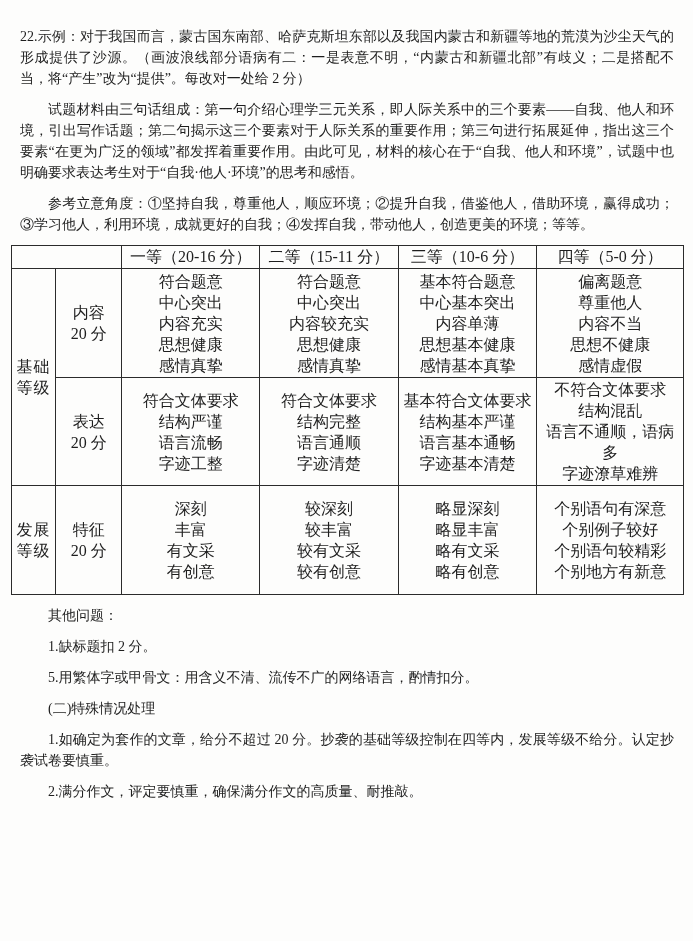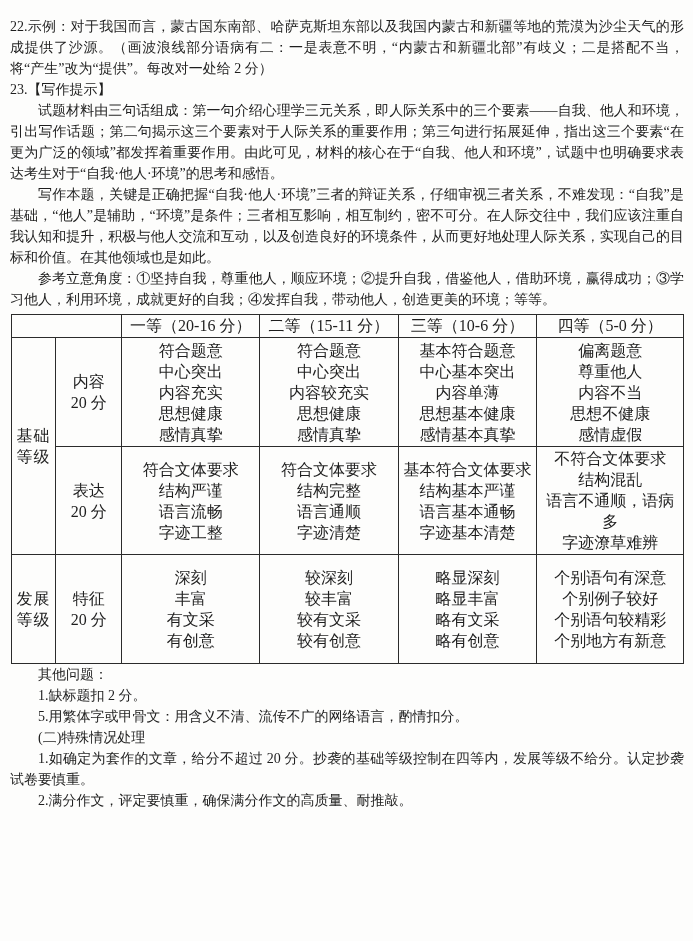--- a/index.html
+++ b/index.html
@@ -8,21 +8,21 @@
     width:693px; height:941px;
     box-sizing:border-box;
     padding:16px 9px 0 10px;
     background:#fdfdfc;
     font-family:"Liberation Serif","DejaVu Serif",serif;
     font-size:14px;
     line-height:21px;
     color:#1e1e1e;
     overflow:hidden;
   }
-  p { margin:0; text-align:justify; }
+  p { margin:10px; text-align:justify; }
   .indent { text-indent:2em; }
   table.rubric {
     width:673px;
     border-collapse:collapse;
     table-layout:fixed;
     margin:4px 0 0 1px;
     font-size:16px;
   }
   table.rubric th, table.rubric td {
     border:1px solid #2b2b2b;
@@ -38,23 +38,21 @@
   tr.row-express td { height:104px; }
   tr.row-feature td { height:106px; }
   .grp { letter-spacing:1px; }
 </style>
 </head>
 <body>
 
 <div class="page">
 
   <p>22.示例：对于我国而言，蒙古国东南部、哈萨克斯坦东部以及我国内蒙古和新疆等地的荒漠为沙尘天气的形成提供了沙源。（画波浪线部分语病有二：一是表意不明，“内蒙古和新疆北部”有歧义；二是搭配不当，将“产生”改为“提供”。每改对一处给 2 分）</p>
-  <p>23.【写作提示】</p>
   <p class="indent">试题材料由三句话组成：第一句介绍心理学三元关系，即人际关系中的三个要素——自我、他人和环境，引出写作话题；第二句揭示这三个要素对于人际关系的重要作用；第三句进行拓展延伸，指出这三个要素“在更为广泛的领域”都发挥着重要作用。由此可见，材料的核心在于“自我、他人和环境”，试题中也明确要求表达考生对于“自我·他人·环境”的思考和感悟。</p>
-  <p class="indent">写作本题，关键是正确把握“自我·他人·环境”三者的辩证关系，仔细审视三者关系，不难发现：“自我”是基础，“他人”是辅助，“环境”是条件；三者相互影响，相互制约，密不可分。在人际交往中，我们应该注重自我认知和提升，积极与他人交流和互动，以及创造良好的环境条件，从而更好地处理人际关系，实现自己的目标和价值。在其他领域也是如此。</p>
   <p class="indent">参考立意角度：①坚持自我，尊重他人，顺应环境；②提升自我，借鉴他人，借助环境，赢得成功；③学习他人，利用环境，成就更好的自我；④发挥自我，带动他人，创造更美的环境；等等。</p>
 
   <table class="rubric">
     <colgroup>
       <col style="width:44px">
         <col style="width:66px">
       <col style="width:137px">
         <col style="width:138px">
       <col style="width:138px">
         <col style="width:146px">

